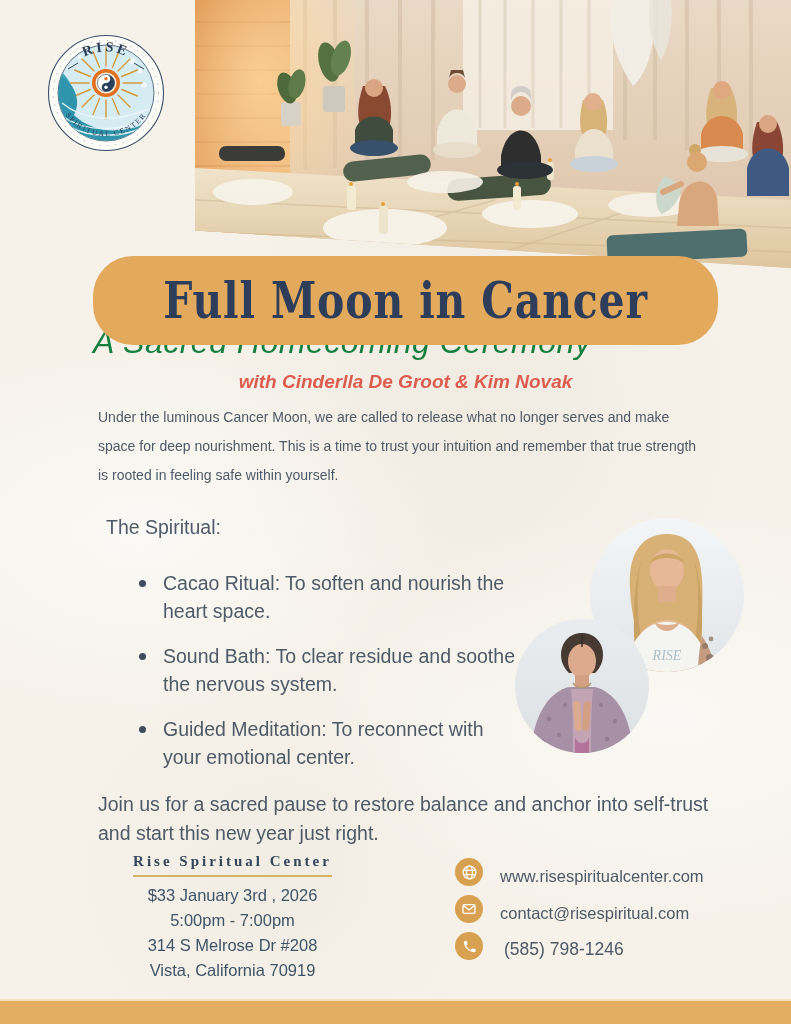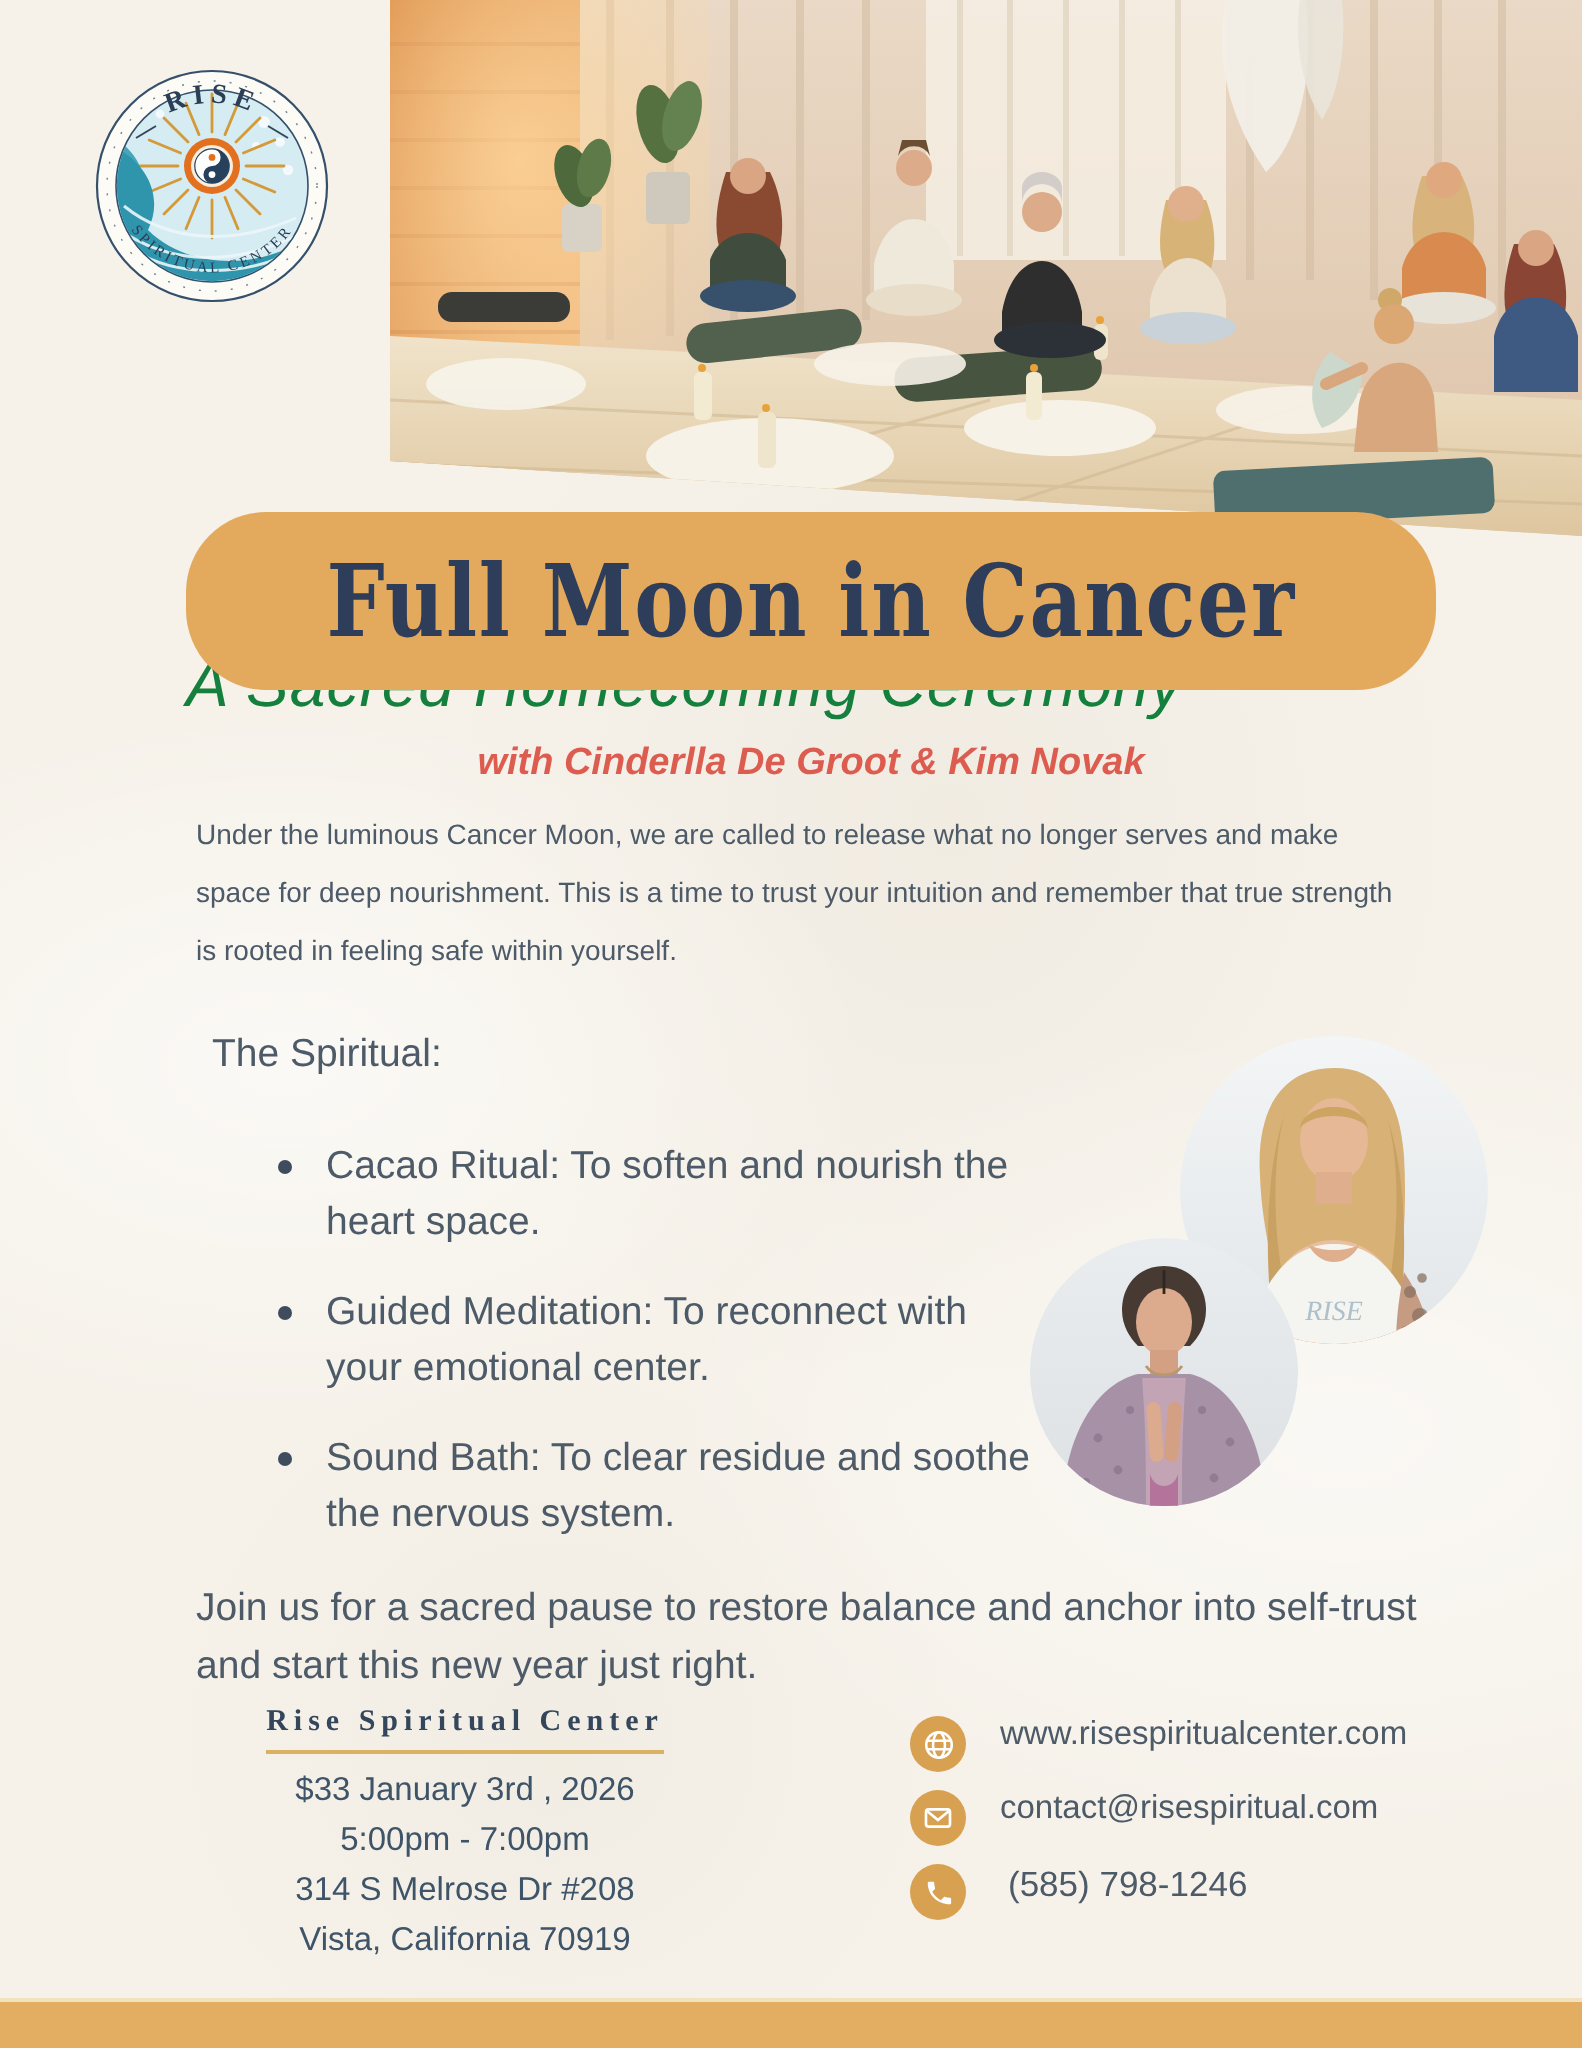--- a/index.html
+++ b/index.html
@@ -75,21 +75,21 @@
   }
   .org{
     display:inline-block;
     font-family:"Liberation Serif","DejaVu Serif",serif;
     font-size:15px; font-weight:bold; letter-spacing:3px; color:#33465c;
     padding-bottom:5px; border-bottom:2px solid #d9b264; margin-bottom:6px;
     white-space:nowrap;
   }
   .detail{font-size:16.5px; line-height:25px; color:#3e5468;}
   .contacts{position:absolute; left:455px; top:858px; z-index:2;}
-  .contact-row{display:flex; align-items:flex-start; margin-bottom:9px;}
+  .contact-row{display:flex; align-items:flex-end; margin-bottom:9px;}
   .cicon{
     width:28px; height:28px; border-radius:50%; background:#d8a152;
     display:flex; align-items:center; justify-content:center; flex:0 0 28px;
   }
   .ctext{margin-left:17px; font-size:16.5px; color:#4d5a68;}
   .contact-row.phone .ctext{font-size:17.5px; margin-left:21px;}
   .bottom-bar{
     position:absolute; left:0; top:999px; width:791px; height:25px;
     background:#e3ae62; border-top:2px solid #f1e2bd; box-sizing:border-box; z-index:4;
   }
@@ -315,22 +315,22 @@
   </div>
 
   <h2 class="subtitle">A Sacred Homecoming Ceremony</h2>
   <div class="facilitators">with Cinderlla De Groot &amp; Kim Novak</div>
 
   <p class="intro">Under the luminous Cancer Moon, we are called to release what no longer serves and make space for deep nourishment. This is a time to trust your intuition and remember that true strength is rooted in feeling safe within yourself.</p>
   <div class="exp-label">The Spiritual:</div>
 
   <ul class="bullets">
     <li><span>Cacao Ritual: To soften and nourish the heart space.</span></li>
+    <li><span>Sound Bath: To clear residue and soothe the nervous system.</span></li>
     <li><span>Guided Meditation: To reconnect with your emotional center.</span></li>
-    <li><span>Sound Bath: To clear residue and soothe the nervous system.</span></li>
   </ul>
 
   <div class="portrait p1">
     <svg width="154" height="154" viewBox="0 0 154 154">
       <defs>
           <linearGradient id="pb1" x1="0" y1="0" x2="0" y2="1">
         <stop offset="0" stop-color="#f3f5f6"></stop>
             <stop offset="1" stop-color="#e2e6e9"></stop>
           </linearGradient>
         </defs>

